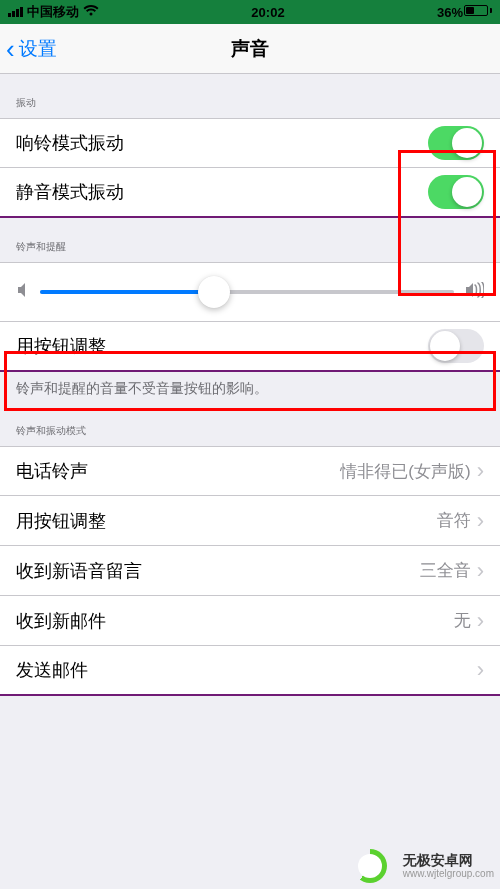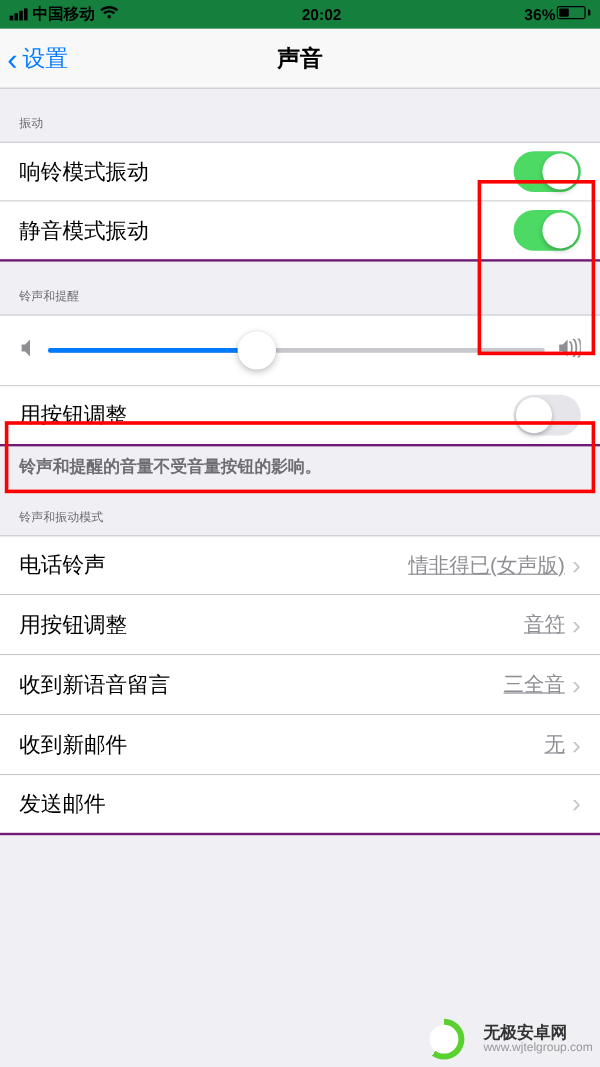--- a/index.html
+++ b/index.html
@@ -60,40 +60,39 @@
     }
     .section-header {
       font-size: 10px;
       color: #6d6d72;
       padding: 22px 16px 8px;
     }
     .footer-note {
       font-size: 14px;
       color: #6d6d72;
       padding: 8px 16px 4px;
-      font-weight: bold;
     }
     .cell {
       background: #fff;
       min-height: 50px;
       border-top: 1px solid #c8c7cc;
       border-bottom: 1px solid #c8c7cc;
       display: flex;
       align-items: center;
       padding: 0 16px;
       font-size: 18px;
       position: relative;
     }
     .cell + .cell { border-top: none; }
     .group .cell:not(:last-child) { border-bottom: 1px solid #c8c7cc; }
     .group .cell:last-child { border-bottom: 2px solid #701a75; }
     .group .cell:first-child { border-top: 1px solid #c8c7cc; }
     .group { }
     .label { flex: 1; color:#000; }
-    .value { color: #8e8e93; font-size: 17px; margin-right: 6px; text-decoration: underline; }
+    .value { color: #8e8e93; font-size: 17px; margin-right: 6px; }
     .chevron { color: #c7c7cc; font-size: 22px; font-weight:300;}
     .switch {
       width: 56px;
       height: 34px;
       border-radius: 17px;
       position: relative;
     }
     .switch.on { background: #4cd964; }
     .switch.off { background: #e5e5ea; }
     .knob {

